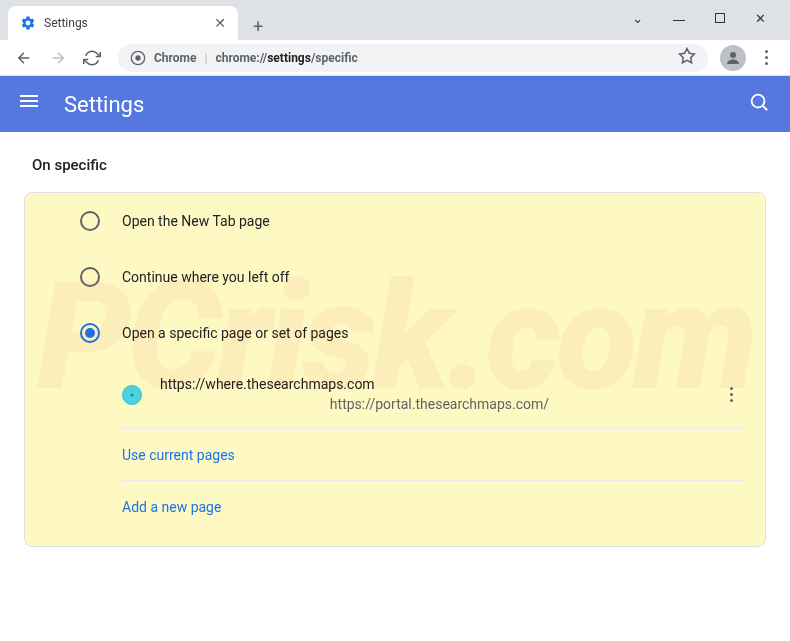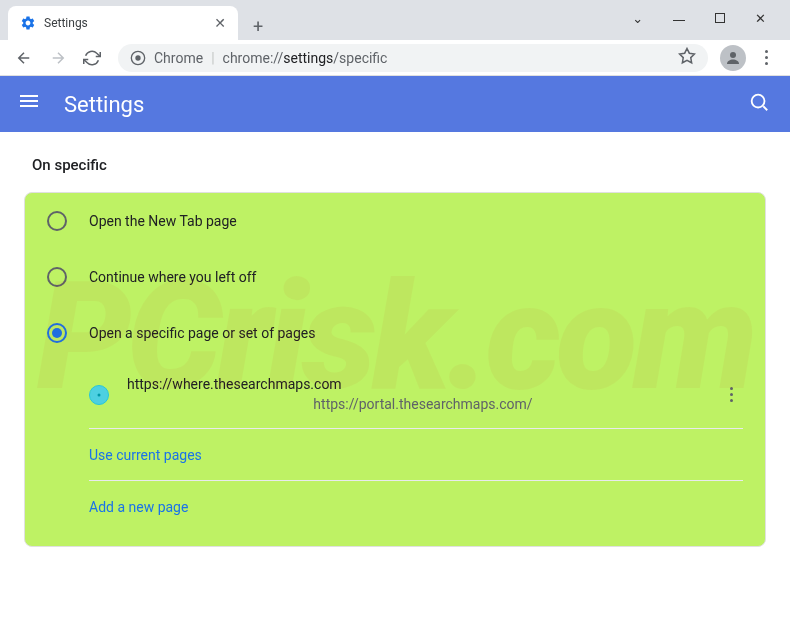--- a/index.html
+++ b/index.html
@@ -22,41 +22,41 @@
 .tab-close { font-size: 14px; color: #5f6368; cursor: pointer; }
 .new-tab { width: 28px; height: 28px; display: flex; align-items: center; justify-content: center; font-size: 18px; color: #5f6368; margin-left: 6px; cursor: pointer; }
 
 
 .toolbar { height: 36px; background: #fff; display: flex; align-items: center; padding: 0 10px; gap: 6px; border-bottom: 1px solid #e0e0e0; }
 .nav-btn { width: 28px; height: 28px; display: flex; align-items: center; justify-content: center; color: #5f6368; cursor: pointer; }
 .nav-btn.disabled { color: #bdc1c6; }
 .nav-btn svg { width: 18px; height: 18px; }
 .omnibox { flex: 1; height: 28px; background: #f1f3f4; border-radius: 14px; display: flex; align-items: center; padding: 0 12px; gap: 8px; margin: 0 6px; }
 .site-icon { width: 16px; height: 16px; color: #5f6368; display: flex; align-items: center; justify-content: center; }
-.url-text { font-size: 14px; color: #5f6368; display: flex; align-items: baseline; }
+.url-text { font-size: 12px; color: #5f6368; display: flex; align-items: baseline; font-weight: bold; }
 .url-text .sep { margin: 0 8px; color: #c4c7c5; }
 .url-text .dark { color: #202124; }
 .star-btn { color: #5f6368; }
 .profile-btn { width: 26px; height: 26px; border-radius: 50%; background: #bdc1c6; display: flex; align-items: center; justify-content: center; }
 .profile-btn svg { width: 18px; height: 18px; fill: #5f6368; }
 .kebab-btn { width: 28px; display: flex; align-items: center; justify-content: center; }
 .dots-v { display: flex; flex-direction: column; gap: 3px; }
 .dots-v span { width: 3px; height: 3px; background: #5f6368; border-radius: 50%; }
 
 
 .app-header { height: 56px; background: #5578e0; display: flex; align-items: center; padding: 0 20px; color: #fff; }
 .menu-icon { width: 24px; height: 24px; margin-right: 20px; cursor: pointer; }
 .menu-icon div { width: 18px; height: 2px; background: #fff; margin: 3px 0; }
 .app-title { font-size: 22px; font-weight: 400; flex: 1; }
 .search-btn svg { width: 22px; height: 22px; stroke: #fff; fill: none; stroke-width: 2; }
 
 
 .content { padding: 24px 24px 0 24px; }
 .section-title { font-size: 15px; color: #202124; margin-bottom: 18px; padding-left: 8px; font-weight: 500; }
-.card { border: 1px solid #e0e0e0; border-radius: 8px; background: #bef264; }
+.card { border: 1px solid #e0e0e0; border-radius: 8px; background: #fef9c3; padding-left: 33px; }
 
 .radio-row { display: flex; align-items: center; padding: 18px 22px; cursor: pointer; }
 .radio { width: 20px; height: 20px; border: 2px solid #5f6368; border-radius: 50%; margin-right: 22px; display: flex; align-items: center; justify-content: center; }
 .radio.selected { border-color: #1a73e8; }
 .radio.selected::after { content: ""; width: 10px; height: 10px; background: #1a73e8; border-radius: 50%; }
 .radio-label { font-size: 14px; color: #202124; }
 
 .subsection { padding: 0 22px 14px 64px; }
 .page-row { display: flex; align-items: center; padding: 14px 0; border-bottom: 1px solid #e8eaed; }
 .page-favicon { width: 20px; height: 20px; background: #4dd0e1; border-radius: 50%; margin-right: 18px; position: relative; border: 1px solid #26c6da; }

